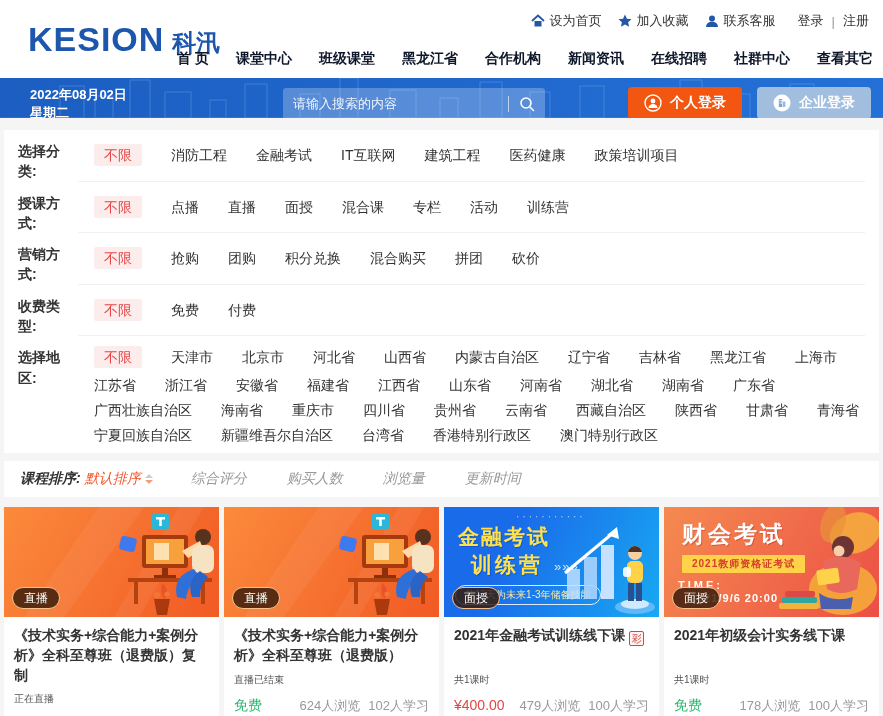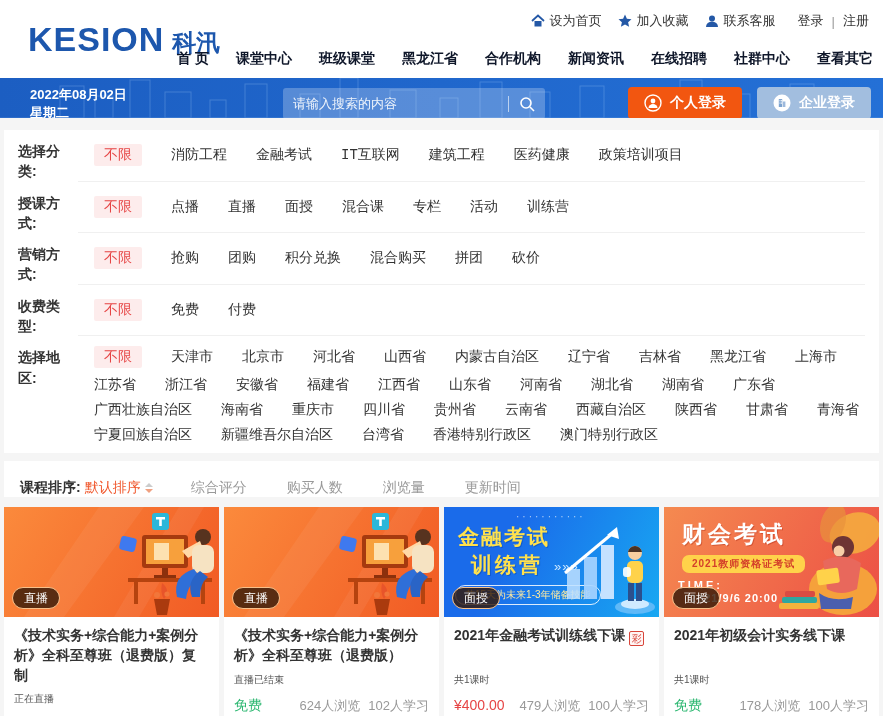--- a/index.html
+++ b/index.html
@@ -31,26 +31,26 @@
   .search .divider { width:1px; height:16px; background:rgba(255,255,255,.6); margin:0 10px 0 6px; }
   .banner-buttons { position:absolute; right:12px; top:9px; display:flex; gap:15px; }
   .bbtn { height:32px; padding:0 16px; border-radius:4px; color:#fff; font-size:14px; font-weight:bold; display:flex; align-items:center; gap:8px; cursor:pointer; border:none; font-family:inherit; }
   .btn-personal { background:#f25610; }
   .btn-enterprise { background:#a2bedf; }
   
   .panel { background:#fff; margin:12px 4px 0; }
   .filter-panel { padding:0 14px; }
   .filter-row { display:flex; }
   .filter-label { width:60px; flex-shrink:0; padding-top:11px; font-weight:bold; font-size:14px; color:#333; line-height:1.45; }
-  .filter-options { flex:1; display:flex; flex-wrap:wrap; align-items:center; column-gap:29px; row-gap:9px; padding:10px 0 10px 16px; border-bottom:1px solid #f0f0f0; font-size:14px; color:#333; line-height:16px;font-family:Liberation Mono, monospace; }
+  .filter-options { flex:1; display:flex; flex-wrap:wrap; align-items:center; column-gap:29px; row-gap:9px; padding:10px 0 10px 16px; border-bottom:1px solid #f0f0f0; font-size:14px; color:#333; line-height:16px; }
   .filter-row:last-child .filter-options { border-bottom:none; }
   .filter-option { cursor:pointer; white-space:nowrap; }
   .filter-option.selected { background:#fdecec; color:#e64545; padding:3px 10px; border-radius:2px; }
   
-  .sort-bar { margin:8px 4px 0; background:#fff; height:36px; display:flex; align-items:flex-end; padding:0 16px; font-size:14px; }
+  .sort-bar { margin:8px 4px 0; background:#fff; height:36px; display:flex; align-items:center; padding:0 16px; font-size:14px;font-style:italic; }
   .sort-label { color:#333; font-weight:bold; }
   .sort-active { color:#f0572c; margin-left:4px; cursor:pointer; display:flex; align-items:center; gap:4px; }
   .caret { display:inline-flex; flex-direction:column; gap:2px; }
   .caret i { width:0; height:0; border-left:4px solid transparent; border-right:4px solid transparent; }
   .caret .up { border-bottom:4px solid #ccc; }
   .caret .dn { border-top:4px solid #f0a080; }
   .sort-options { display:flex; margin-left:38px; gap:40px; color:#999; }
   .sort-option { cursor:pointer; }
   
   .cards { margin:10px 4px 0; display:flex; gap:5px; }
@@ -66,21 +66,21 @@
   .card-image:not(.img-account) .acc-overlay,
   .card-image:not(.img-account) .art-account { display:none; }
   .badge { position:absolute; left:8px; bottom:8px; background:rgba(52,26,9,.82); border:1px solid #f7c08a; color:#fff; font-size:12px; padding:2px 11px; border-radius:11px; line-height:16px; }
   .fin-overlay span, .acc-overlay span { position:absolute; white-space:nowrap; }
   .fin-dots { left:72px; top:4px; color:rgba(255,255,255,.65); font-size:10px; letter-spacing:3px; }
   .fin-line1 { left:14px; top:16px; color:#ffe14d; font-size:21px; font-weight:900; letter-spacing:2px; text-shadow:1px 1px 0 rgba(0,60,160,.4); }
   .fin-line2 { left:27px; top:44px; color:#ffe14d; font-size:21px; font-weight:900; letter-spacing:3px; text-shadow:1px 1px 0 rgba(0,60,160,.4); }
   .fin-arrows { left:110px; top:52px; color:#cfe8ff; font-size:13px; letter-spacing:1px; }
   .fin-pill { left:11px; top:78px; border:1px solid rgba(255,255,255,.85); color:#ffeaa0; font-size:10px; padding:2px 9px; border-radius:10px; }
   .acc-line1 { left:18px; top:12px; color:#fff; font-size:23px; font-weight:900; letter-spacing:3px; text-shadow:1px 1px 0 rgba(160,30,10,.35); }
-  .acc-pill { left:18px; top:48px; background:#ffd24a; color:#d43f2a; font-weight:bold; font-size:10px; padding:2px 10px; border-radius:7px; letter-spacing:1px; }
+  .acc-pill { left:18px; top:48px; background:#ffd24a; color:#d43f2a; font-weight:bold; font-size:10px; padding:2px 10px; border-radius:1px; letter-spacing:1px; }
   .acc-time1 { left:14px; top:72px; color:#fff; font-weight:bold; font-size:11px; letter-spacing:3px; }
   .acc-time2 { left:14px; top:85px; color:#fff; font-weight:bold; font-size:11px; letter-spacing:1px;margin-left:12px; }
   .card-body { padding:9px 10px 6px; }
   .card-title { font-size:14px; font-weight:bold; color:#333; line-height:1.4; min-height:40px; cursor:pointer; }
   .stamp { display:none; width:15px; height:15px; border:1px solid #d8453a; color:#d8453a; background:#fff5f4; font-size:10px; line-height:14px; text-align:center; border-radius:2px; margin-left:4px; vertical-align:-2px; font-weight:normal; }
   .stamp.show { display:inline-block; }
   .card-status { font-size:10px; color:#555; margin-top:7px; min-height:16px; }
   .price-row { display:flex; justify-content:space-between; align-items:baseline; margin-top:8px; }
   .price { font-size:14px; }
   .price.free { color:#2eb872; }

